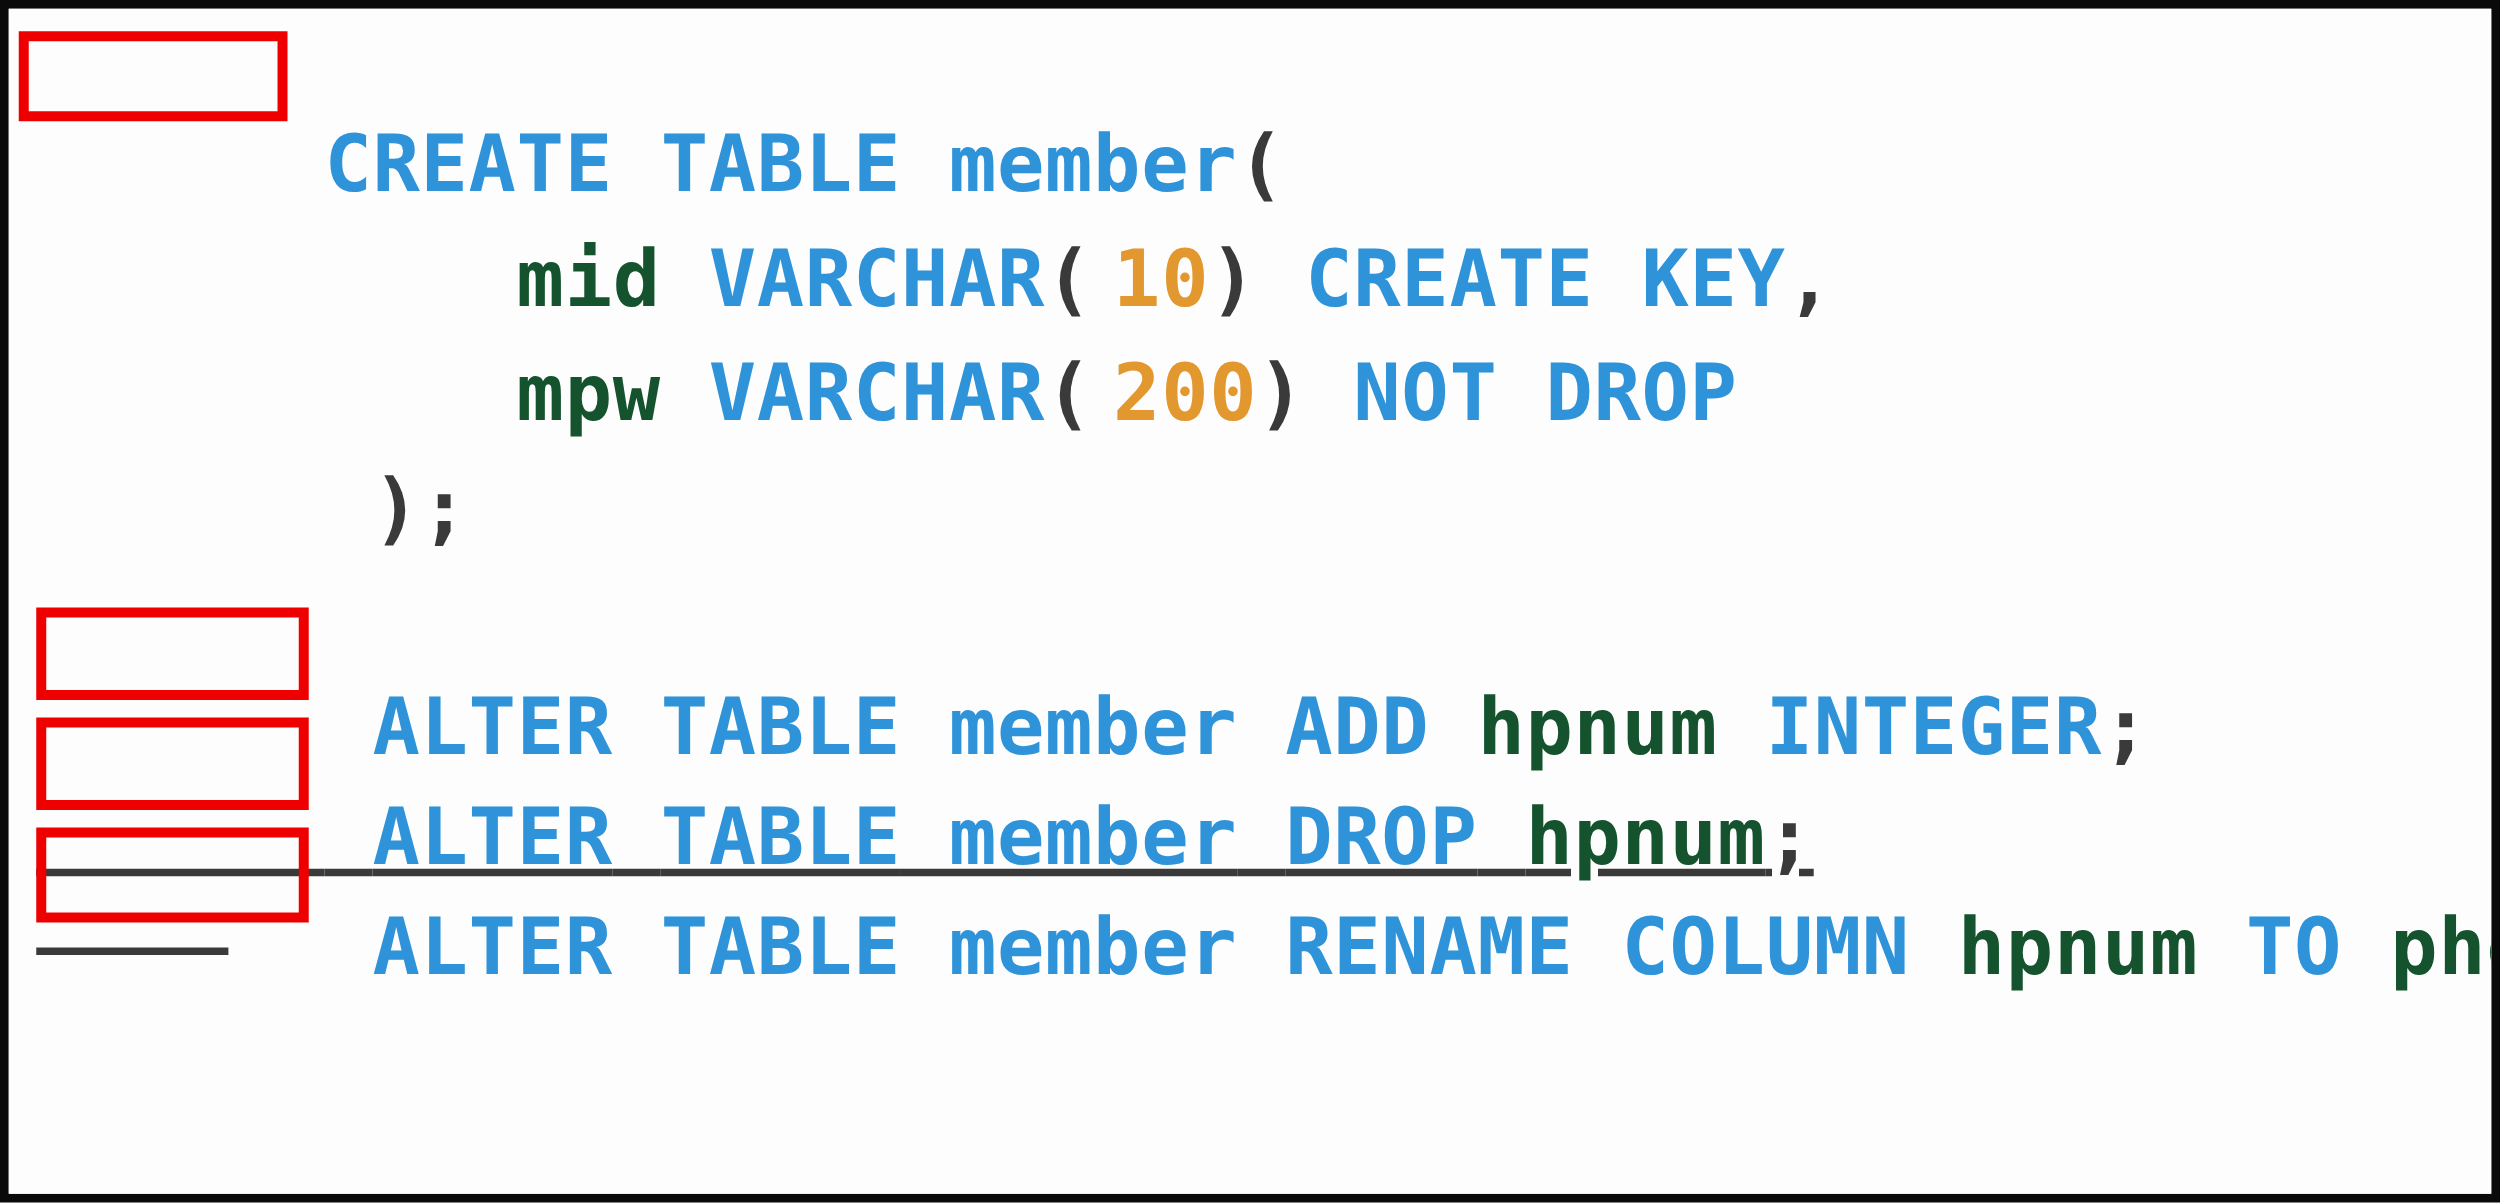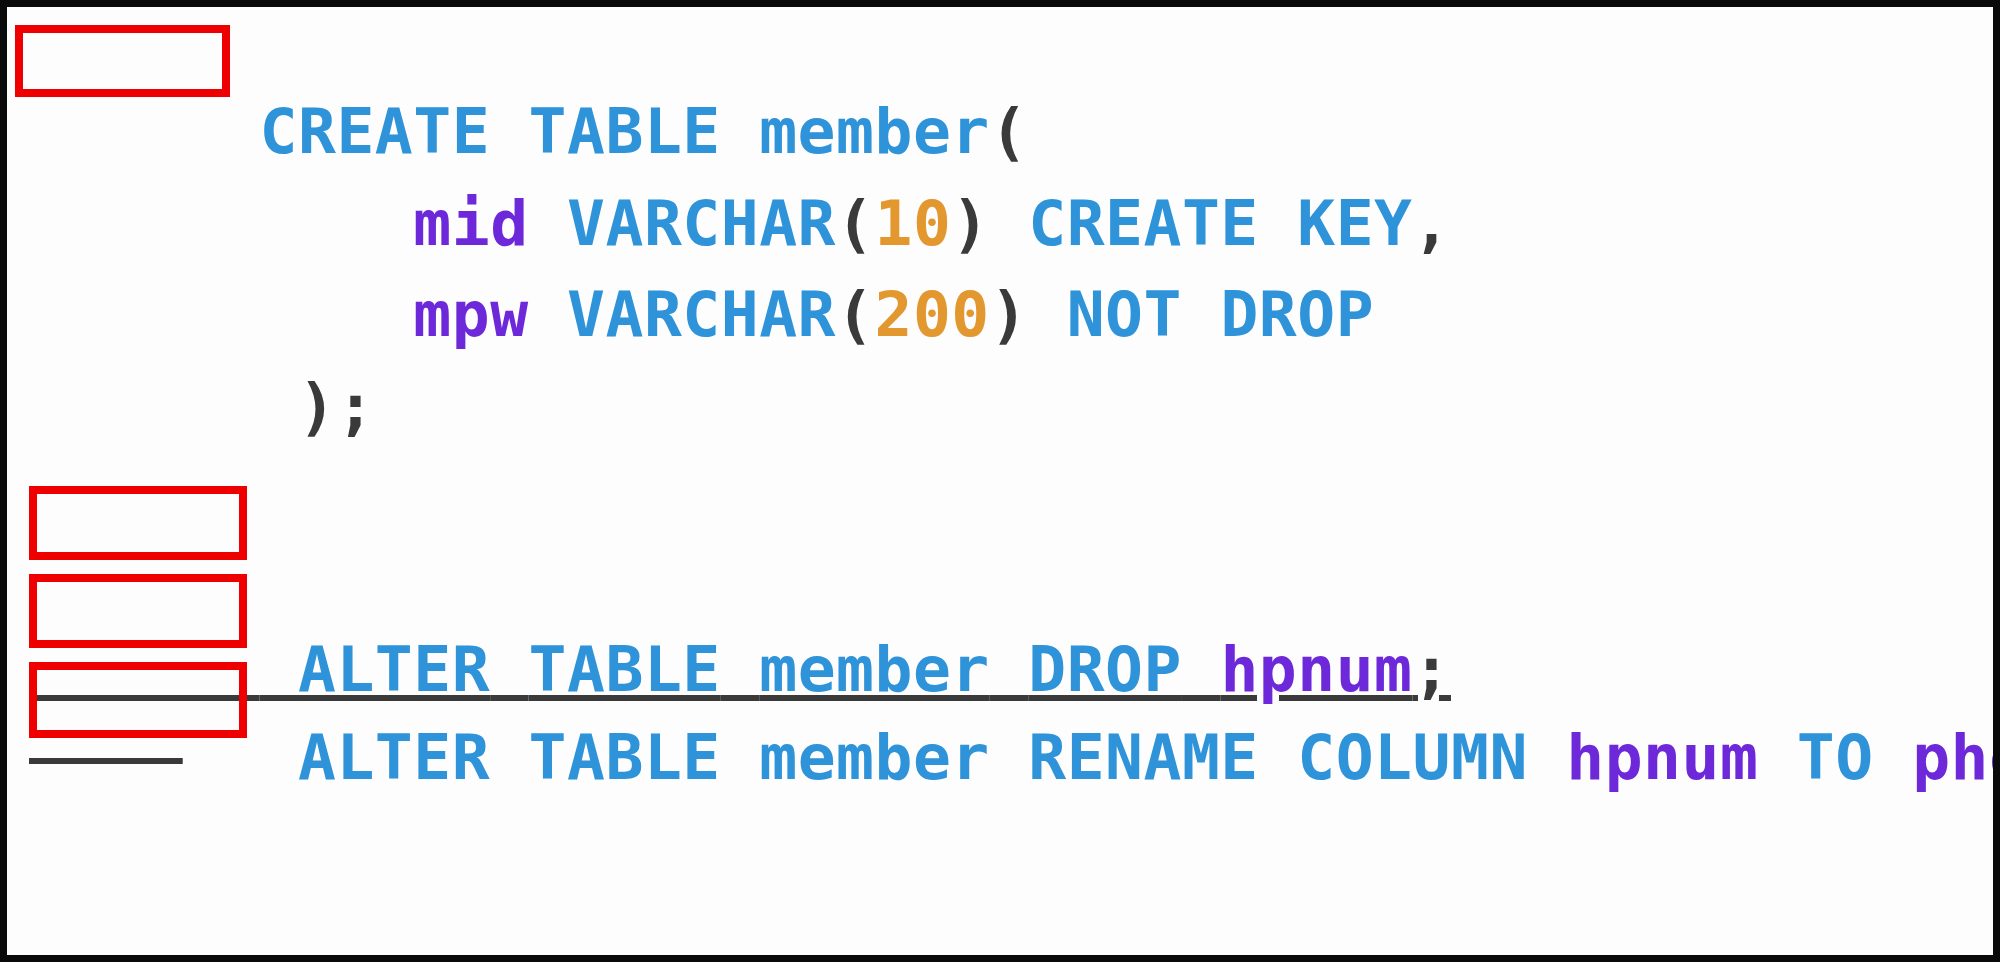--- a/index.html
+++ b/index.html
@@ -41,22 +41,22 @@
     font-family: "DejaVu Sans Mono", "Liberation Mono", monospace;
     font-size: 63px;
     line-height: 1;
     letter-spacing: 0.5px;
     font-weight: 700;
     color: #3a3a3a;
   }
 
   
   .kw   { color: #2f93d9; }
-  .num  { color: #e2982f; }
-  .id   { color: #6d28d9; }
+  .num  { color: #e2982f; margin-left: 16px; }
+  .id   { color: #14532d; }
   .punc { color: #3a3a3a; }
 
   
   .ln-1 { top: 30px;  left: 22px; }
   .ln-2 { top: 122px; left: 22px; }
   .ln-3 { top: 213px; left: 22px; }
   .ln-4 { top: 305px; left: 22px; }
   .ln-5 { top: 397px; left: 22px; }
   .ln-6 { top: 480px; left: 22px; }
   .ln-7 { top: 568px; left: 22px; text-decoration: underline; }
@@ -93,20 +93,23 @@
     <div class="code-line ln-3">
       <span class="punc">    </span><span class="id">mpw</span><span class="punc"> </span><span class="kw">VARCHAR</span><span class="punc">(</span><span class="num">200</span><span class="punc">)</span><span class="punc"> </span><span class="kw">NOT</span><span class="punc"> </span><span class="kw">DROP</span>
     </div>
 
     <div class="code-line ln-4">
       <span class="punc"> </span><span class="punc">)</span><span class="punc">;</span>
     </div>
 
     <div class="code-line ln-5"></div>
 
+    <div class="code-line ln-6">
+      <span class="punc"> </span><span class="kw">ALTER</span><span class="punc"> </span><span class="kw">TABLE</span><span class="punc"> </span><span class="kw">member</span><span class="punc"> </span><span class="kw">ADD</span><span class="punc"> </span><span class="id">hpnum</span><span class="punc"> </span><span class="kw">INTEGER</span><span class="punc">;</span>
+    </div>
 
     <div class="code-line ln-7">
       <span class="punc"> </span><span class="kw">ALTER</span><span class="punc"> </span><span class="kw">TABLE</span><span class="punc"> </span><span class="kw">member</span><span class="punc"> </span><span class="kw">DROP</span><span class="punc"> </span><span class="id">hpnum</span><span class="punc">;</span>
     </div>
 
     <div class="code-line ln-8">
       <span class="punc"> </span><span class="kw">ALTER</span><span class="punc"> </span><span class="kw">TABLE</span><span class="punc"> </span><span class="kw">member</span><span class="punc"> </span><span class="kw">RENAME</span><span class="punc"> </span><span class="kw">COLUMN</span><span class="punc"> </span><span class="id">hpnum</span><span class="punc"> </span><span class="kw">TO</span><span class="punc"> </span><span class="id">phone</span>
     </div>
 
     <div class="annot-box annot-create"></div>

